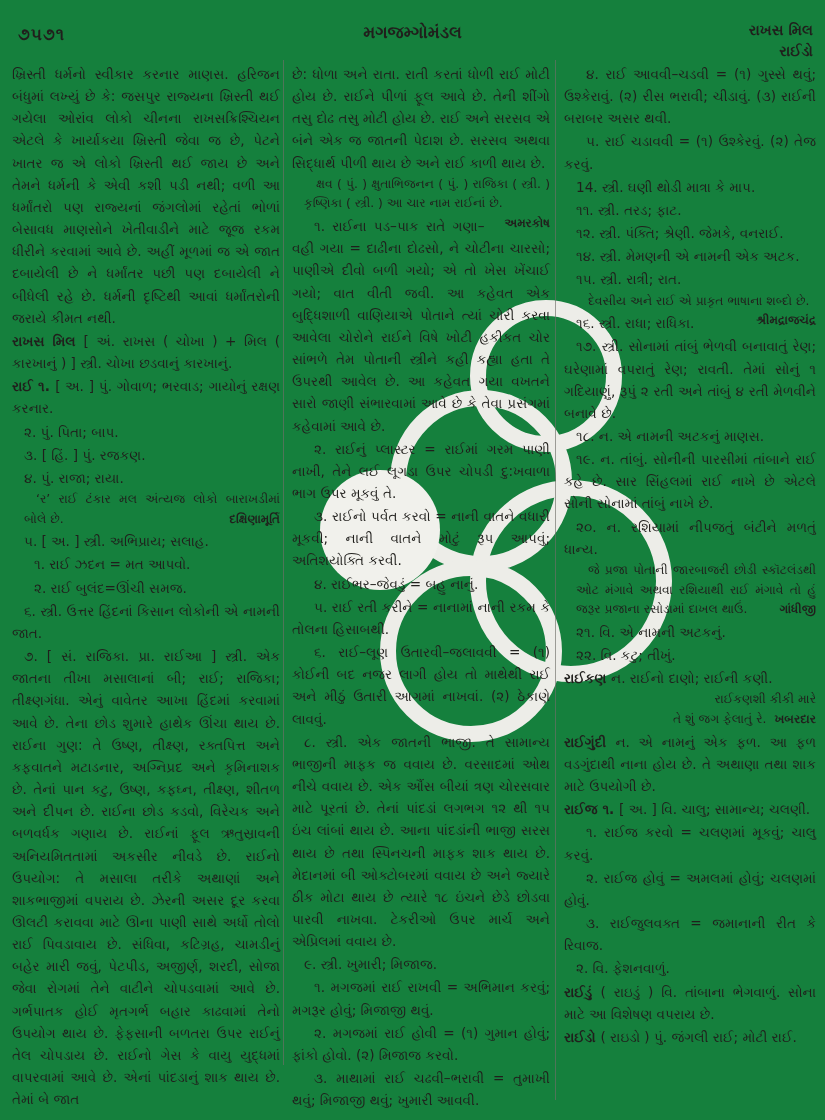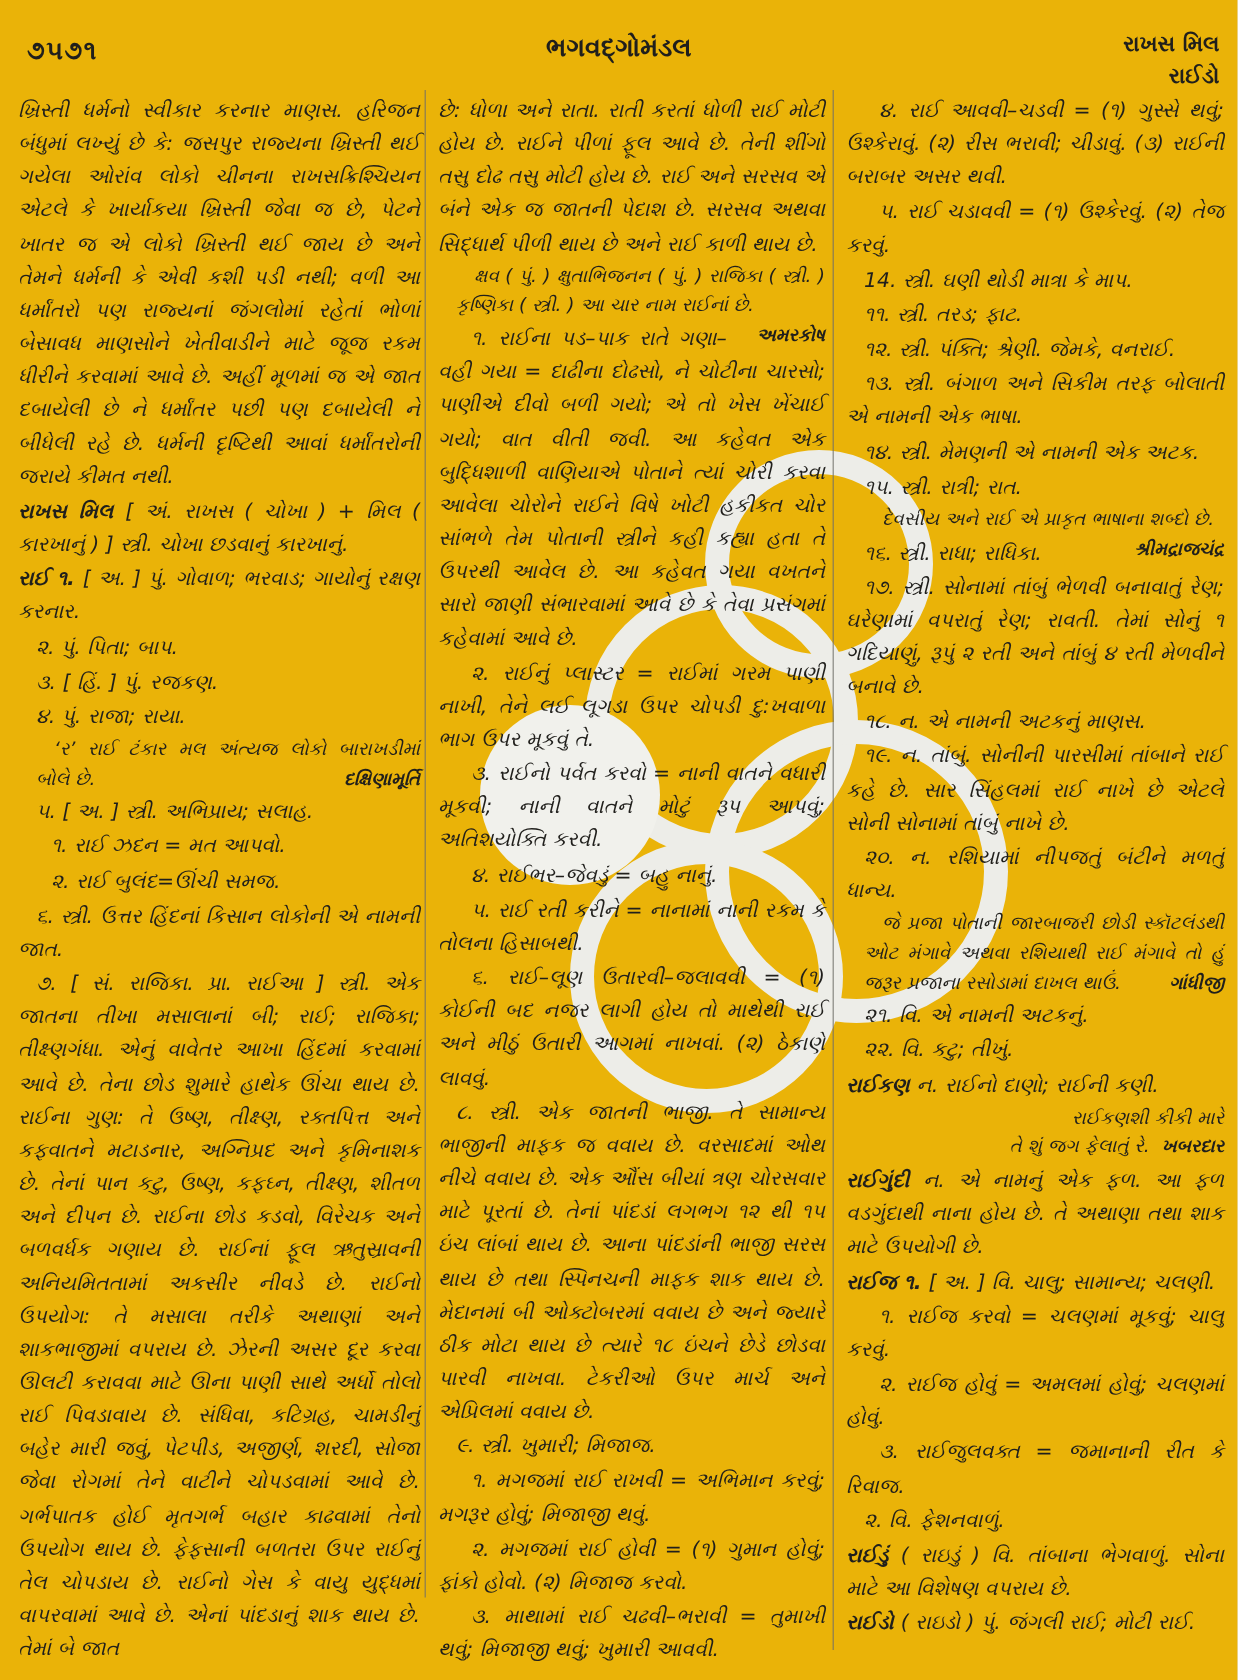--- a/index.html
+++ b/index.html
@@ -1,33 +1,33 @@
 <!DOCTYPE html>
 <html><head>
 <meta charset="utf-8">
 <style>
   html,body{margin:0;padding:0;background:#e8e8e4;}
   .page{
     position:relative;width:825px;height:1120px;margin:0 auto;
-    background:#eab308;overflow:hidden;
+    background:#15803d;overflow:hidden;
     font-family:"DejaVu Sans",sans-serif;color:#201f1c;
   }
   
   .pgnum{position:absolute;left:18px;top:24px;font-size:17px;font-weight:bold;letter-spacing:1px;}
   .title{position:absolute;left:0;right:0;top:22px;text-align:center;font-size:17px;font-weight:bold;}
   .hdr-right{position:absolute;right:12px;top:20px;text-align:right;font-size:14.5px;font-weight:bold;line-height:1.45;}
   
   .col{position:absolute;top:62px;text-align:justify;font-size:13.6px;line-height:1.63;z-index:2;}
   .col-1{left:12px;width:268px;}
   .col-2{left:292px;width:258px;}
   .col-3{left:564px;width:252px;}
   .divider{position:absolute;top:60px;width:1px;height:1005px;background:#6f6f68;opacity:.65;z-index:1;}
   .div-1{left:283px;}
   .div-2{left:555px;height:1040px;}
-  .col p{margin:1px 0;font-style:italic;}
+  .col p{margin:1px 0;}
   .p-body{text-indent:0;}
   .p-entry{text-indent:0;}
   .p-sense{text-indent:12px;}
   .p-idiom{text-indent:22px;}
   .p-quote{font-size:12.3px;line-height:1.6;padding-left:12px;text-indent:12px;}
   .p-verse{font-size:12.3px;line-height:1.6;padding-left:52px;white-space:pre-line;text-align:right;}
   .hw{font-weight:bold;}
   .attrib{float:right;font-size:12px;font-weight:bold;padding-left:8px;}
   
   .wm{position:absolute;z-index:0;border-radius:50%;pointer-events:none;}
@@ -43,21 +43,21 @@
 
 <div class="page">
 
   <div class="wm wm-ring wm1"></div>
   <div class="wm wm-ring wm2"></div>
   <div class="wm wm-ring wm3"></div>
   <div class="wm wm-ring wm4"></div>
   <div class="wm wm5"></div>
 
   <div class="pgnum">૭૫૭૧</div>
-  <div class="title">ભગવદ્ગોમંડલ</div>
+  <div class="title">મગજમ્ગોમંડલ</div>
   <div class="hdr-right">
     <div>રાખસ મિલ</div>
     <div>રાઈડો</div>
   </div>
 
   <div class="divider div-1"></div>
   <div class="divider div-2"></div>
 
   <div class="col col-1">
       <p class="p-body"><span>ખ્રિસ્તી ધર્મનો સ્વીકાર કરનાર માણસ. હરિજન બંધુમાં લખ્યું છે કે: જસપુર રાજ્યના ખ્રિસ્તી થઈ ગયેલા ઓરાંવ લોકો ચીનના રાખસક્રિશ્ચિયન એટલે કે ખાર્યાકયા ખ્રિસ્તી જેવા જ છે, પેટને ખાતર જ એ લોકો ખ્રિસ્તી થઈ જાય છે અને તેમને ધર્મની કે એવી કશી પડી નથી; વળી આ ધર્માંતરો પણ રાજ્યનાં જંગલોમાં રહેતાં ભોળાં બેસાવધ માણસોને ખેતીવાડીને માટે જૂજ રકમ ધીરીને કરવામાં આવે છે. અહીં મૂળમાં જ એ જાત દબાયેલી છે ને ધર્માંતર પછી પણ દબાયેલી ને બીધેલી રહે છે. ધર્મની દૃષ્ટિથી આવાં ધર્માંતરોની જરાયે કીમત નથી.</span></p>
@@ -87,21 +87,20 @@
       <p class="p-idiom"><span>૧. મગજમાં રાઈ રાખવી = અભિમાન કરવું; મગરૂર હોવું; મિજાજી થવું.</span></p>
       <p class="p-idiom"><span>૨. મગજમાં રાઈ હોવી = (૧) ગુમાન હોવું; ફાંકો હોવો. (૨) મિજાજ કરવો.</span></p>
       <p class="p-idiom"><span>૩. માથામાં રાઈ ચઢવી–ભરાવી = તુમાખી થવું; મિજાજી થવું; ખુમારી આવવી.</span></p>
     </div>
   <div class="col col-3">
       <p class="p-idiom"><span>૪. રાઈ આવવી–ચડવી = (૧) ગુસ્સે થવું; ઉશ્કેરાવું. (૨) રીસ ભરાવી; ચીડાવું. (૩) રાઈની બરાબર અસર થવી.</span></p>
       <p class="p-idiom"><span>૫. રાઈ ચડાવવી = (૧) ઉશ્કેરવું. (૨) તેજ કરવું.</span></p>
       <p class="p-sense"><span>14. સ્ત્રી. ઘણી થોડી માત્રા કે માપ.</span></p>
       <p class="p-sense"><span>૧૧. સ્ત્રી. તરડ; ફાટ.</span></p>
       <p class="p-sense"><span>૧૨. સ્ત્રી. પંક્તિ; શ્રેણી. જેમકે, વનરાઈ.</span></p>
-      <p class="p-sense"><span>૧૩. સ્ત્રી. બંગાળ અને સિકીમ તરફ બોલાતી એ નામની એક ભાષા.</span></p>
       <p class="p-sense"><span>૧૪. સ્ત્રી. મેમણની એ નામની એક અટક.</span></p>
       <p class="p-sense"><span>૧૫. સ્ત્રી. રાત્રી; રાત.</span></p>
       <p class="p-quote"><span>દેવસીય અને રાઈ એ પ્રાકૃત ભાષાના શબ્દો છે.</span><span class="attrib">શ્રીમદ્રાજચંદ્ર</span></p>
       <p class="p-sense"><span>૧૬. સ્ત્રી. રાધા; રાધિકા.</span></p>
       <p class="p-sense"><span>૧૭. સ્ત્રી. સોનામાં તાંબું ભેળવી બનાવાતું રેણ; ઘરેણામાં વપરાતું રેણ; રાવતી. તેમાં સોનું ૧ ગદિયાણું, રૂપું ૨ રતી અને તાંબું ૪ રતી મેળવીને બનાવે છે.</span></p>
       <p class="p-sense"><span>૧૮. ન. એ નામની અટકનું માણસ.</span></p>
       <p class="p-sense"><span>૧૯. ન. તાંબું. સોનીની પારસીમાં તાંબાને રાઈ કહે છે. સાર સિંહલમાં રાઈ નાખે છે એટલે સોની સોનામાં તાંબું નાખે છે.</span></p>
       <p class="p-sense"><span>૨૦. ન. રશિયામાં નીપજતું બંટીને મળતું ધાન્ય.</span></p>
       <p class="p-quote"><span>જે પ્રજા પોતાની જારબાજરી છોડી સ્કૉટલંડથી ઓટ મંગાવે અથવા રશિયાથી રાઈ મંગાવે તો હું જરૂર પ્રજાના રસોડામાં દાખલ થાઉં.</span><span class="attrib">ગાંધીજી</span></p>
       <p class="p-sense"><span>૨૧. વિ. એ નામની અટકનું.</span></p>

